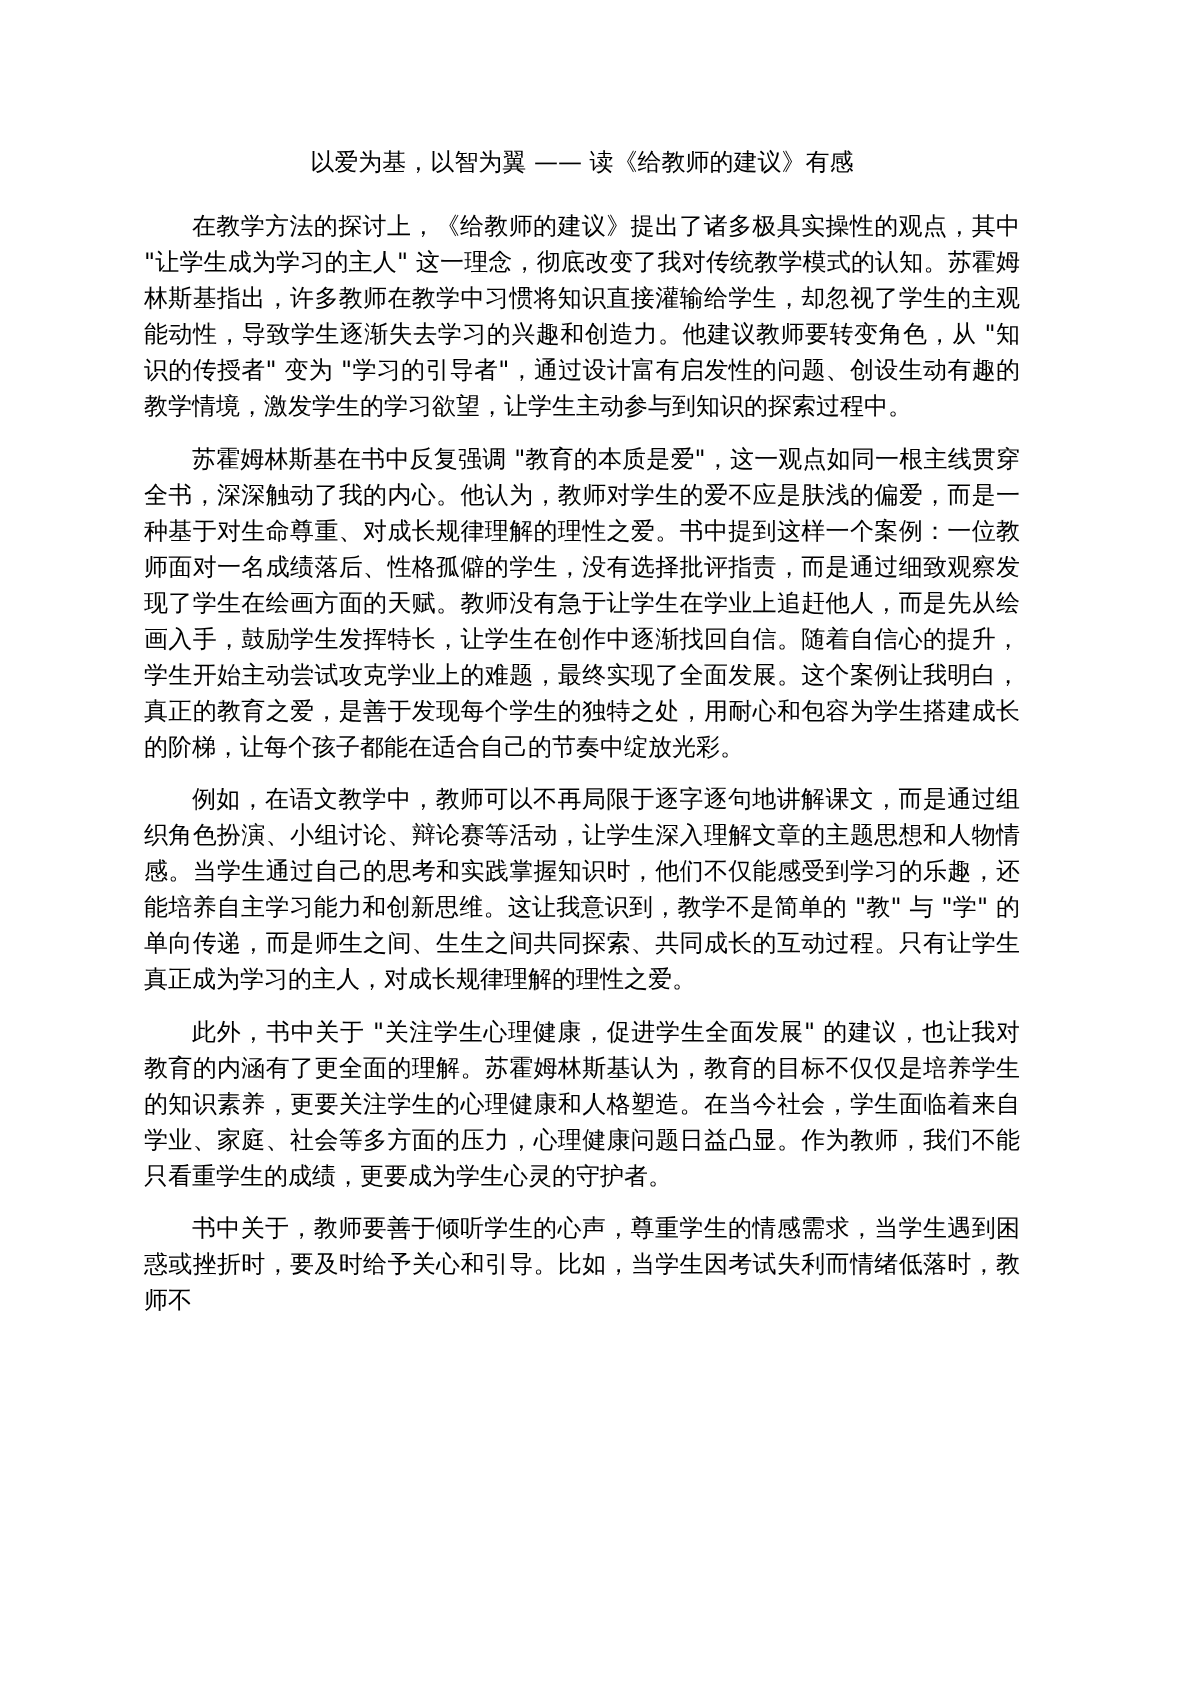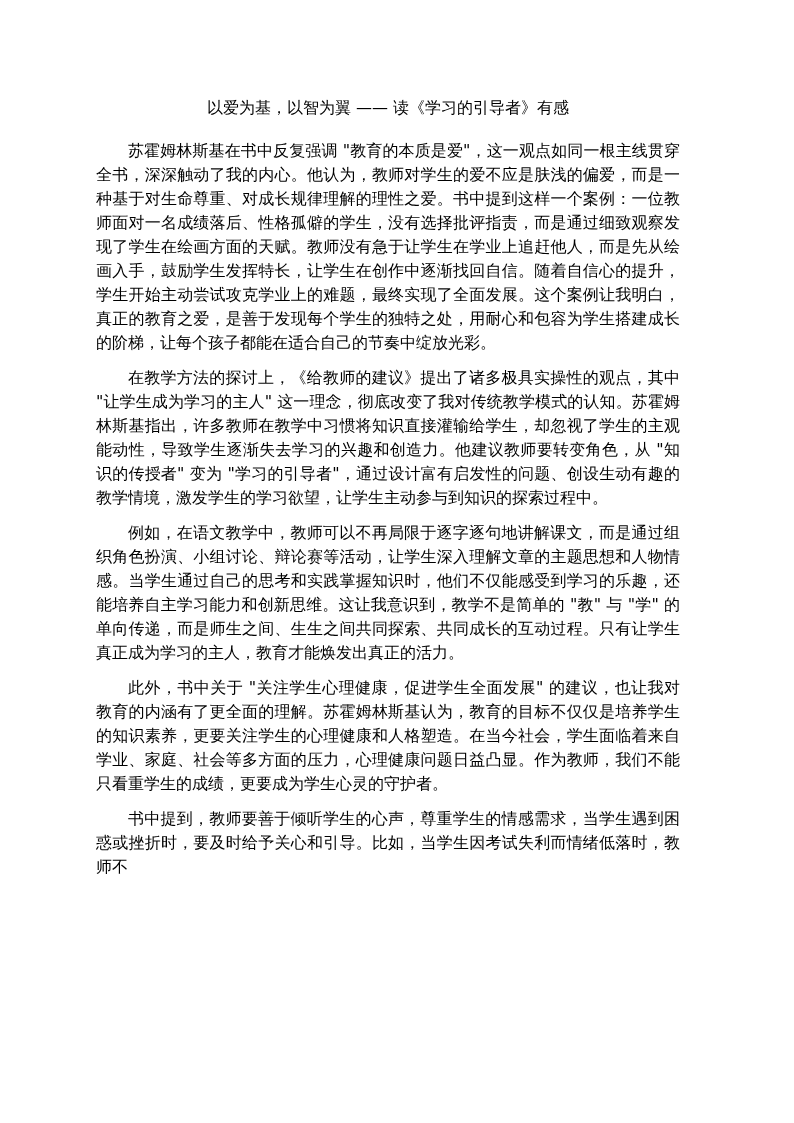--- a/index.html
+++ b/index.html
@@ -34,22 +34,22 @@
     text-indent: 2em;
     text-align: justify;
     text-justify: inter-ideograph;
     word-break: break-all;
   }
 </style>
 </head>
 <body>
 
 <div class="page">
-  <h1 class="doc-title">以爱为基，以智为翼 —— 读《学习的引导者》有感</h1>
+  <h1 class="doc-title">以爱为基，以智为翼 —— 读《给教师的建议》有感</h1>
 
   <div class="doc-body">
+    <p>在教学方法的探讨上，《给教师的建议》提出了诸多极具实操性的观点，其中 "让学生成为学习的主人" 这一理念，彻底改变了我对传统教学模式的认知。苏霍姆林斯基指出，许多教师在教学中习惯将知识直接灌输给学生，却忽视了学生的主观能动性，导致学生逐渐失去学习的兴趣和创造力。他建议教师要转变角色，从 "知识的传授者" 变为 "学习的引导者"，通过设计富有启发性的问题、创设生动有趣的教学情境，激发学生的学习欲望，让学生主动参与到知识的探索过程中。</p>
     <p>苏霍姆林斯基在书中反复强调 "教育的本质是爱"，这一观点如同一根主线贯穿全书，深深触动了我的内心。他认为，教师对学生的爱不应是肤浅的偏爱，而是一种基于对生命尊重、对成长规律理解的理性之爱。书中提到这样一个案例：一位教师面对一名成绩落后、性格孤僻的学生，没有选择批评指责，而是通过细致观察发现了学生在绘画方面的天赋。教师没有急于让学生在学业上追赶他人，而是先从绘画入手，鼓励学生发挥特长，让学生在创作中逐渐找回自信。随着自信心的提升，学生开始主动尝试攻克学业上的难题，最终实现了全面发展。这个案例让我明白，真正的教育之爱，是善于发现每个学生的独特之处，用耐心和包容为学生搭建成长的阶梯，让每个孩子都能在适合自己的节奏中绽放光彩。</p>
-    <p>在教学方法的探讨上，《给教师的建议》提出了诸多极具实操性的观点，其中 "让学生成为学习的主人" 这一理念，彻底改变了我对传统教学模式的认知。苏霍姆林斯基指出，许多教师在教学中习惯将知识直接灌输给学生，却忽视了学生的主观能动性，导致学生逐渐失去学习的兴趣和创造力。他建议教师要转变角色，从 "知识的传授者" 变为 "学习的引导者"，通过设计富有启发性的问题、创设生动有趣的教学情境，激发学生的学习欲望，让学生主动参与到知识的探索过程中。</p>
-    <p>例如，在语文教学中，教师可以不再局限于逐字逐句地讲解课文，而是通过组织角色扮演、小组讨论、辩论赛等活动，让学生深入理解文章的主题思想和人物情感。当学生通过自己的思考和实践掌握知识时，他们不仅能感受到学习的乐趣，还能培养自主学习能力和创新思维。这让我意识到，教学不是简单的 "教" 与 "学" 的单向传递，而是师生之间、生生之间共同探索、共同成长的互动过程。只有让学生真正成为学习的主人，教育才能焕发出真正的活力。</p>
+    <p>例如，在语文教学中，教师可以不再局限于逐字逐句地讲解课文，而是通过组织角色扮演、小组讨论、辩论赛等活动，让学生深入理解文章的主题思想和人物情感。当学生通过自己的思考和实践掌握知识时，他们不仅能感受到学习的乐趣，还能培养自主学习能力和创新思维。这让我意识到，教学不是简单的 "教" 与 "学" 的单向传递，而是师生之间、生生之间共同探索、共同成长的互动过程。只有让学生真正成为学习的主人，对成长规律理解的理性之爱。</p>
     <p>此外，书中关于 "关注学生心理健康，促进学生全面发展" 的建议，也让我对教育的内涵有了更全面的理解。苏霍姆林斯基认为，教育的目标不仅仅是培养学生的知识素养，更要关注学生的心理健康和人格塑造。在当今社会，学生面临着来自学业、家庭、社会等多方面的压力，心理健康问题日益凸显。作为教师，我们不能只看重学生的成绩，更要成为学生心灵的守护者。</p>
-    <p>书中提到，教师要善于倾听学生的心声，尊重学生的情感需求，当学生遇到困惑或挫折时，要及时给予关心和引导。比如，当学生因考试失利而情绪低落时，教师不</p>
+    <p>书中关于，教师要善于倾听学生的心声，尊重学生的情感需求，当学生遇到困惑或挫折时，要及时给予关心和引导。比如，当学生因考试失利而情绪低落时，教师不</p>
   </div>
 </div>
 
 </body></html>

